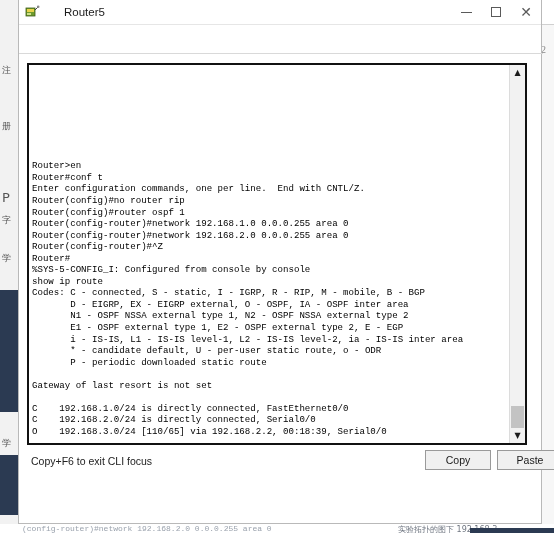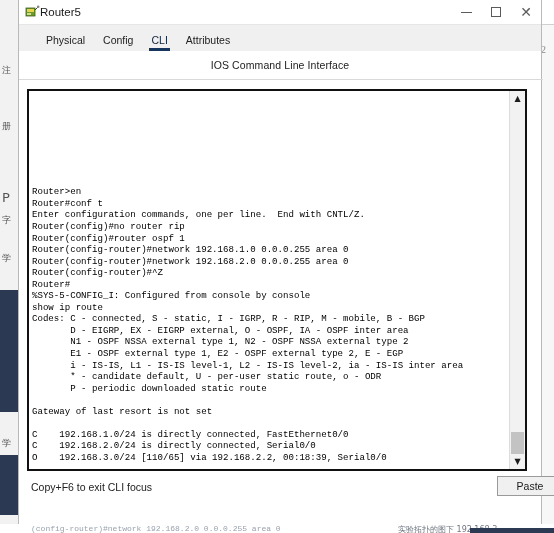--- a/index.html
+++ b/index.html
@@ -80,21 +80,21 @@
   }
   .bg-bottom-line {
     position: absolute;
     left: 0; top: 524px;
     width: 554px; height: 9px;
     background: #ffffff;
     overflow: hidden;
   }
   .bg-bottom-txt {
     position: absolute;
-    left: 31px; top: 524px;
+    left: 22px; top: 524px;
     font-family: "Liberation Mono", monospace;
     font-size: 8px;
     color: #9aa2ad;
     white-space: nowrap;
   }
   .bg-bottom-cjk {
     position: absolute;
     left: 398px; top: 524px;
     font-family: "DejaVu Sans", sans-serif;
     font-size: 8px;
@@ -129,21 +129,21 @@
     align-items: center;
     box-sizing: border-box;
   }
   .title-icon {
     width: 16px; height: 16px;
     margin-left: 5px;
     position: relative;
     flex: none;
   }
   .title-text {
-    margin-left: 0;
+    margin-left: 24px;
     font-size: 11.5px;
     color: #1a1a1a;
     font-family: "Liberation Sans", sans-serif;
   }
   .win-buttons {
     margin-left: auto;
     display: flex;
     height: 25px;
   }
   .win-btn {
@@ -360,29 +360,22 @@
         </span>
       <span class="win-btn">
           <i class="glyph-max"></i>
         </span>
       <span class="win-btn close">
           <i class="glyph-close">✕</i>
         </span>
     </span>
   </div>
 
-  <div class="tabbar">
-    <div class="tab">Physical</div>
-    <div class="tab">Config</div>
-    <div class="tab active">CLI</div>
-    <div class="tab">Attributes</div>
-  </div>
 
   <div class="dialog-body">
-    <div class="panel-title">IOS Command Line Interface</div>
     <div class="sep-line"></div>
 
     <div class="terminal-wrap">
       <pre class="terminal-text"><span id="term-body">
 
 
 
 
 
 
@@ -415,16 +408,17 @@
 Router#</span></pre>
 
       <div class="vscroll">
         <div class="scroll-arrow up">▲</div>
         <div class="scroll-thumb"></div>
         <div class="scroll-arrow down">▼</div>
       </div>
     </div>
 
     <div class="footer-hint">Copy+F6 to exit CLI focus</div>
+    <div class="btn copy">Copy</div>
     <div class="btn paste">Paste</div>
 
   </div>
 </div>
 
 </body></html>

